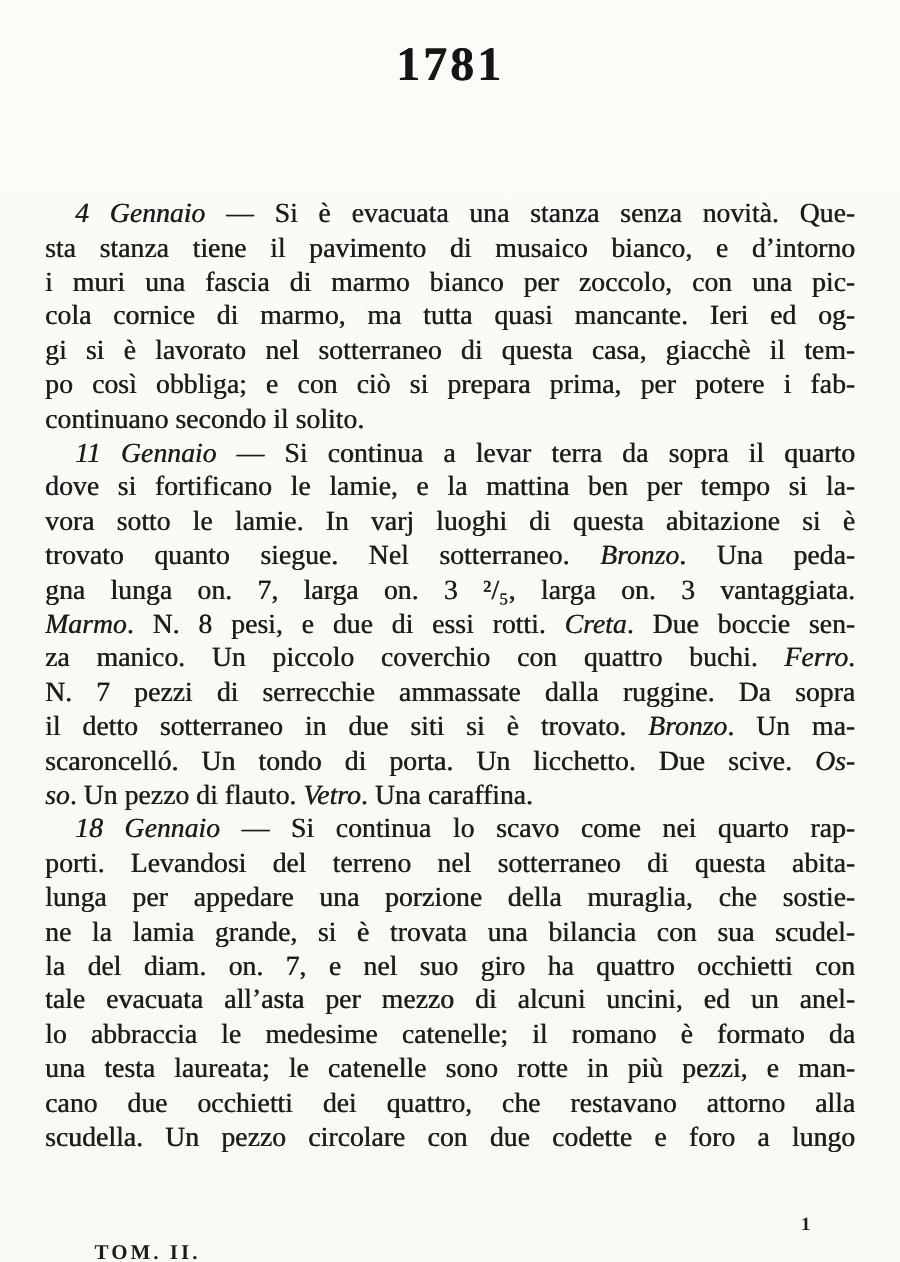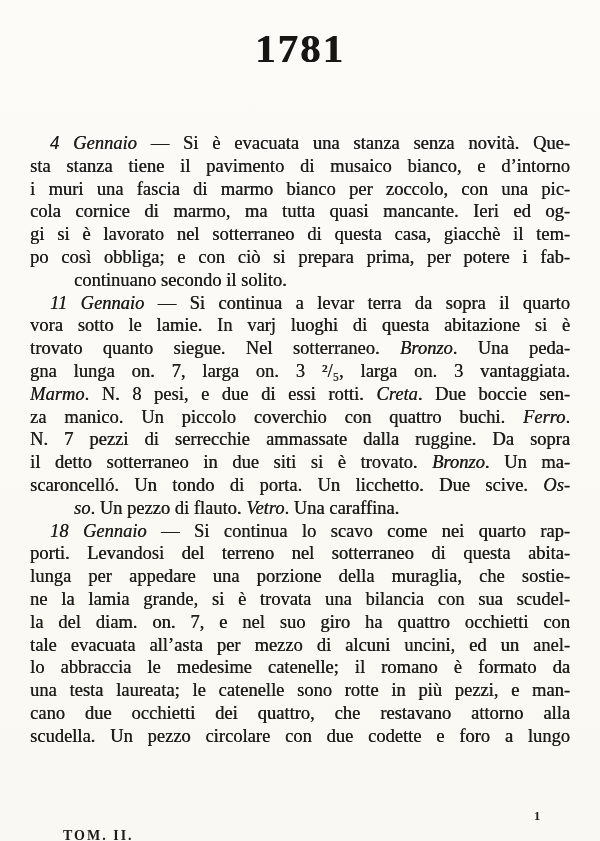--- a/index.html
+++ b/index.html
@@ -19,21 +19,21 @@
     color: #1d1c1a;
   }
   .year-title {
     position: absolute;
     top: 24px;
     left: 0;
     width: 100%;
     text-align: center;
     font-family: "Liberation Serif", "DejaVu Serif", serif;
     font-weight: bold;
-    font-size: 41px;
+    font-size: 32px;
     letter-spacing: 2px;
     color: #171614;
     text-shadow: 0.4px 0 0 #171614;
   }
   .text-block {
     position: absolute;
     left: 30px;
     top: 132px;
     width: 540px;
     font-family: "Liberation Serif", "DejaVu Serif", serif;
@@ -43,21 +43,21 @@
     text-shadow: 0.35px 0 0 rgba(20,18,16,0.85);
   }
   .para { margin: 0; padding: 0; }
   .line {
     height: 22.8px;
     overflow: hidden;
     text-align: justify;
     text-align-last: justify;
     white-space: normal;
   }
-  .line.last { text-align-last: left; margin-left: 44px; }
+  .line.last { text-align-last: left; }
   .line.indent { text-indent: 20px; }
   .line em { font-style: italic; }
   .footer-volume {
     position: absolute;
     left: 63px;
     top: 828px;
     font-family: "Liberation Serif", "DejaVu Serif", serif;
     font-weight: bold;
     font-size: 14px;
     letter-spacing: 2px;
@@ -83,20 +83,21 @@
         <div class="line indent"><em>4 Gennaio</em><span> — Si è evacuata una stanza senza novità. Que-</span></div>
         <div class="line"><span>sta stanza tiene il pavimento di musaico bianco, e d’intorno</span></div>
         <div class="line"><span>i muri una fascia di marmo bianco per zoccolo, con una pic-</span></div>
         <div class="line"><span>cola cornice di marmo, ma tutta quasi mancante. Ieri ed og-</span></div>
         <div class="line"><span>gi si è lavorato nel sotterraneo di questa casa, giacchè il tem-</span></div>
         <div class="line"><span>po così obbliga; e con ciò si prepara prima, per potere i fab-</span></div>
         <div class="line last"><span>continuano secondo il solito.</span></div>
       </div>
       <div class="para">
         <div class="line indent"><em>11 Gennaio</em><span> — Si continua a levar terra da sopra il quarto</span></div>
+        <div class="line"><span>dove si fortificano le lamie, e la mattina ben per tempo si la-</span></div>
         <div class="line"><span>vora sotto le lamie. In varj luoghi di questa abitazione si è</span></div>
         <div class="line"><span>trovato quanto siegue. Nel sotterraneo. </span><em>Bronzo</em><span>. Una peda-</span></div>
         <div class="line"><span>gna lunga on. 7, larga on. 3 ²/₅, larga on. 3 vantaggiata.</span></div>
         <div class="line"><em>Marmo</em><span>. N. 8 pesi, e due di essi rotti. </span><em>Creta</em><span>. Due boccie sen-</span></div>
         <div class="line"><span>za manico. Un piccolo coverchio con quattro buchi. </span><em>Ferro</em><span>.</span></div>
         <div class="line"><span>N. 7 pezzi di serrecchie ammassate dalla ruggine. Da sopra</span></div>
         <div class="line"><span>il detto sotterraneo in due siti si è trovato. </span><em>Bronzo</em><span>. Un ma-</span></div>
         <div class="line"><span>scaroncelló. Un tondo di porta. Un licchetto. Due scive. </span><em>Os-</em></div>
         <div class="line last"><em>so</em><span>. Un pezzo di flauto. </span><em>Vetro</em><span>. Una caraffina.</span></div>
       </div>

